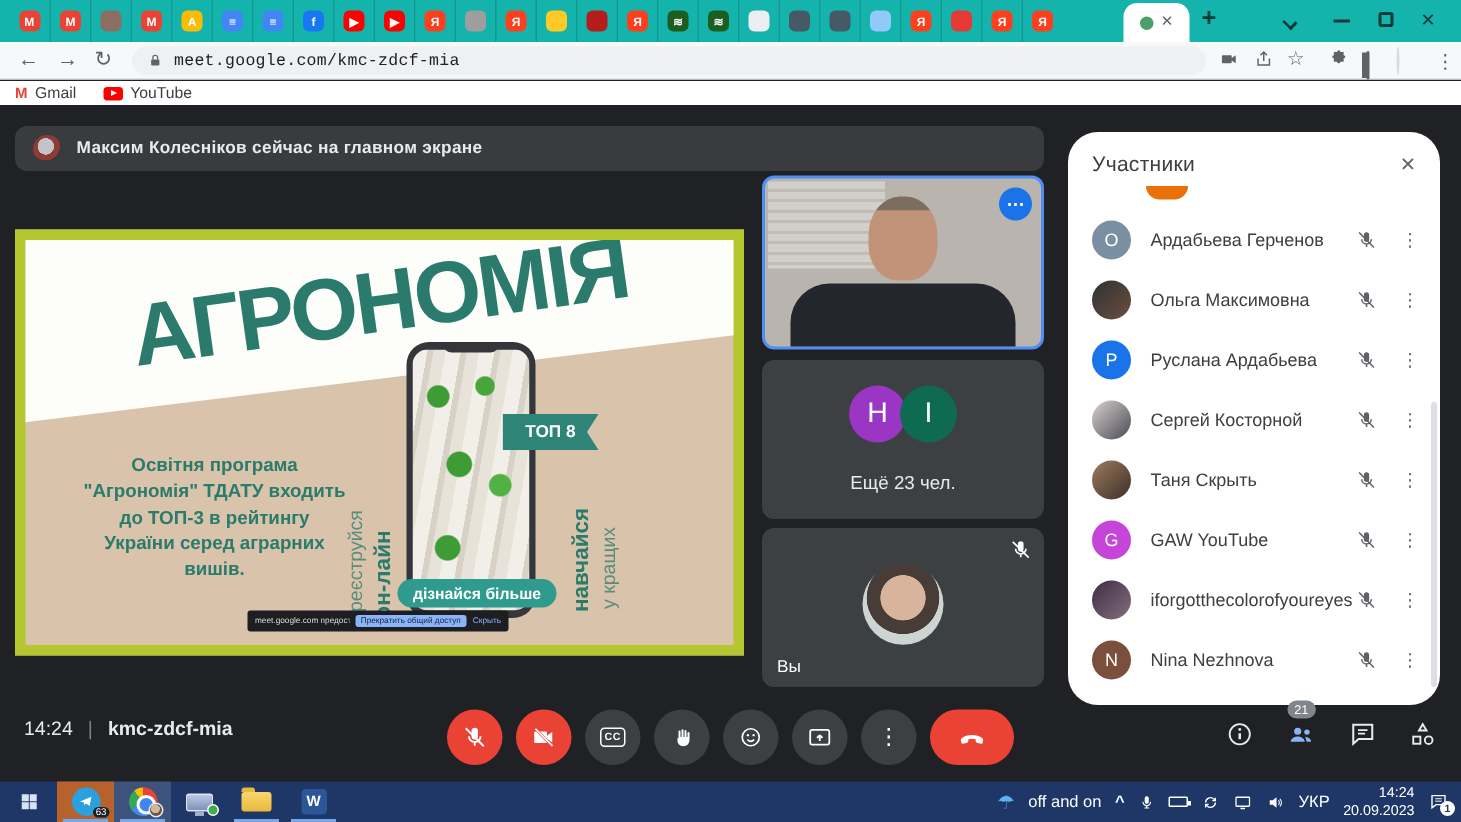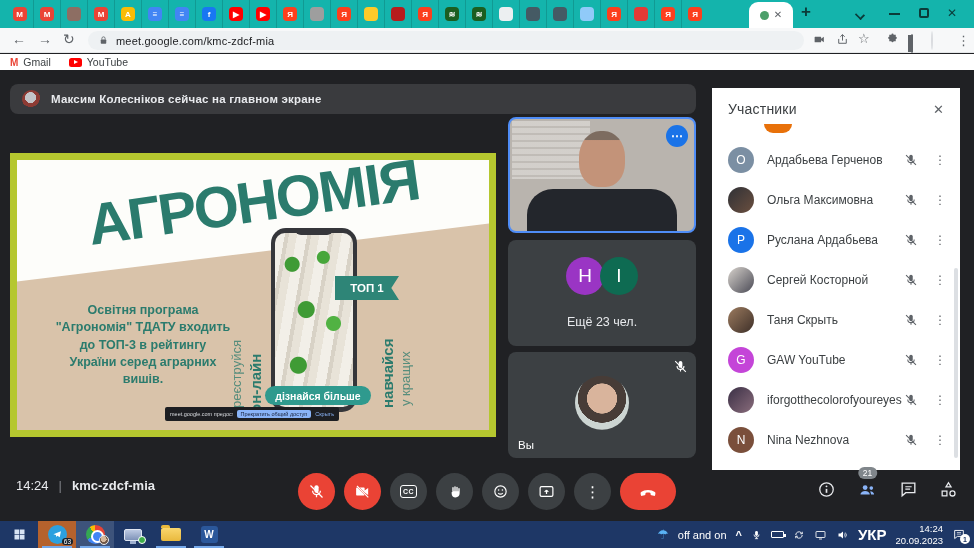--- a/index.html
+++ b/index.html
@@ -21,21 +21,21 @@
   .tab-close { font-size:10px; color:#5f6368; line-height:1; }
   .newtab-btn { left:801px; top:3px; font-size:17px; font-weight:bold; color:#0b3b39; line-height:1; }
   .tab-chevron { left:856px; top:11px; width:8px; height:8px; border-right:2px solid #0b3b39; border-bottom:2px solid #0b3b39; transform:rotate(45deg) scaleY(.8); }
   .win-min { left:889px; top:13px; width:11px; height:2px; background:#0b3b39; }
   .win-max { left:919px; top:8px; width:10px; height:10px; border:2px solid #0b3b39; border-radius:2px; }
   .win-close { left:947px; top:6px; font-size:12px; color:#0b3b39; }
 
   #toolbar { left:0; top:28px; width:974px; height:25px; background:#f7f8f9; border-bottom:1px solid #e4e6e8; }
   .navbtn { top:4px; font-size:14px; color:#5f6368; line-height:1; }
   .omnibox { left:88px; top:3px; width:716px; height:19px; background:#eef1f3; border-radius:10px;
-             display:flex; align-items:center; gap:7px; padding:0 10px; }
+             display:flex; align-items:center; gap:7px; padding:0 10px;font-family:Liberation Mono, monospace; }
   .url { font-size:11px; color:#202124; letter-spacing:.2px; }
   .tb-ico { top:5px; color:#5f6368; }
   .star { font-size:13px; }
   .sidebar-ico { width:13px; height:11px; border:1.6px solid #5f6368; border-radius:2px; position:relative; }
   .sidebar-ico::after { content:""; position:absolute; right:0; top:0; bottom:0; width:4px; background:#5f6368; }
   .profile-dot { width:17px; height:17px; border-radius:50%; background:radial-gradient(circle at 40% 35%,#cbb39a 0 40%,#6d5a49 41% 70%,#8d8d92 71%); border:1.5px solid #dadce0; }
   .kebab { font-size:13px; color:#5f6368; line-height:1; }
 
   #bookmarks { left:0; top:54px; width:974px; height:16px; background:#fff; display:flex; align-items:center; gap:18px; padding-left:10px; }
   .bm { display:flex; align-items:center; gap:5px; font-size:10.5px; color:#3c4043; }
@@ -104,21 +104,21 @@
          display:flex; align-items:center; justify-content:center; }
   .oav + .oav { margin-left:-4px; }
   .others-label { margin-top:20px; color:#e8eaed; font-size:12.5px; }
   .tile-you { top:282px; height:106px; }
   .you-av { position:absolute; left:50%; top:50%; transform:translate(-50%,-54%); width:54px; height:54px; border-radius:50%;
             background:radial-gradient(circle at 50% 42%, #d9b49c 0 36%, #473c37 37% 58%, #ccd5d2 59%); }
   .you-label { position:absolute; left:10px; bottom:7px; color:#fff; font-size:11.5px; }
   .tile-mic { position:absolute; top:7px; right:8px; color:#fff; }
 
   
-  .panel { left:712px; top:18px; width:248px; height:382px; background:#fff; border-radius:0; overflow:hidden; }
+  .panel { left:712px; top:18px; width:248px; height:382px; background:#fff; border-radius:20px; overflow:hidden; }
   .panel-head { display:flex; align-items:center; justify-content:space-between; padding:13px 16px 6px; }
   .panel-title { font-size:14px; color:#3c4043; letter-spacing:.2px; }
   .panel-close { font-size:13px; color:#5f6368; }
   .scroll-avatar { position:absolute; left:52px; top:36px; width:28px; height:9px; border-radius:0 0 14px 14px; background:#e8710a; }
   .plist { position:absolute; left:0; right:0; top:52px; }
   .prow { height:40px; display:flex; align-items:center; padding:0 14px 0 16px; }
   .pavatar { width:26px; height:26px; border-radius:50%; color:#fff; font-size:12px;
              display:flex; align-items:center; justify-content:center; flex:none; }
   .pname { flex:1; margin-left:13px; font-size:12px; color:#3c4043; white-space:nowrap; overflow:hidden; }
   .pmic { color:#5f6368; margin-right:16px; flex:none; }
@@ -158,21 +158,21 @@
   .folder-ico { width:20px; height:13px; border-radius:2px; background:linear-gradient(#f9d66d,#e9b93d); position:relative; }
   .folder-ico::before { content:""; position:absolute; left:0; top:-3px; width:9px; height:3px; background:#e9b93d; border-radius:2px 2px 0 0; }
   .word-ico { width:17px; height:17px; border-radius:3px; background:#2b579a; color:#fff; font-weight:bold; font-size:10px;
               display:flex; align-items:center; justify-content:center; }
   .tray { margin-left:auto; display:flex; align-items:center; gap:9px; padding-right:8px; color:#fff; }
   .umbrella { color:#5ab3f5; font-size:13px; }
   .weather-txt { font-size:11px; }
   .caret { font-size:11px; font-weight:bold; }
   .battery { width:13px; height:7px; border:1px solid #fff; border-radius:1px; position:relative; }
   .battery::after { content:""; position:absolute; right:-3px; top:1.5px; width:2px; height:3px; background:#fff; }
-  .lang { font-size:15px;font-weight:bold; }
+  .lang { font-size:11px; }
   .clock { text-align:right; font-size:9.5px; line-height:1.25; }
   .notif-wrap { position:relative; }
   .notif-badge { position:absolute; right:-4px; bottom:-3px; width:10px; height:10px; border-radius:50%; background:#fff;
                  color:#1e3766; font-size:7px; font-weight:bold; display:flex; align-items:center; justify-content:center; }
 </style>
 </head>
 <body>
 
 <div class="abs" id="tabstrip">
   <div class="pinned-tabs">
@@ -322,21 +322,21 @@
     <div class="sl-title">АГРОНОМІЯ</div>
     <div class="sl-body">Освітня програма "Агрономія" ТДАТУ входить до ТОП-3 в рейтингу України серед аграрних вишів.</div>
     <div class="vtext vl1">реєструйся</div>
     <div class="vtext vl2">он-лайн</div>
     <div class="vtext vr1">навчайся</div>
     <div class="vtext vr2">у кращих</div>
     <div class="phone">
       <div class="screen"></div>
       <div class="notch"></div>
     </div>
-    <div class="ribbon">ТОП 1</div>
+    <div class="ribbon">ТОП 8</div>
     <div class="cta">дізнайся більше</div>
     <div class="sharebar">
       <span class="msg">meet.google.com предоставлен доступ к вашему экрану</span>
       <span class="stopbtn">Прекратить общий доступ</span>
       <span class="hidelnk">Скрыть</span>
     </div>
   </div>
 
   <div class="tile tile-speaker">
     <div class="wallwin"></div>

